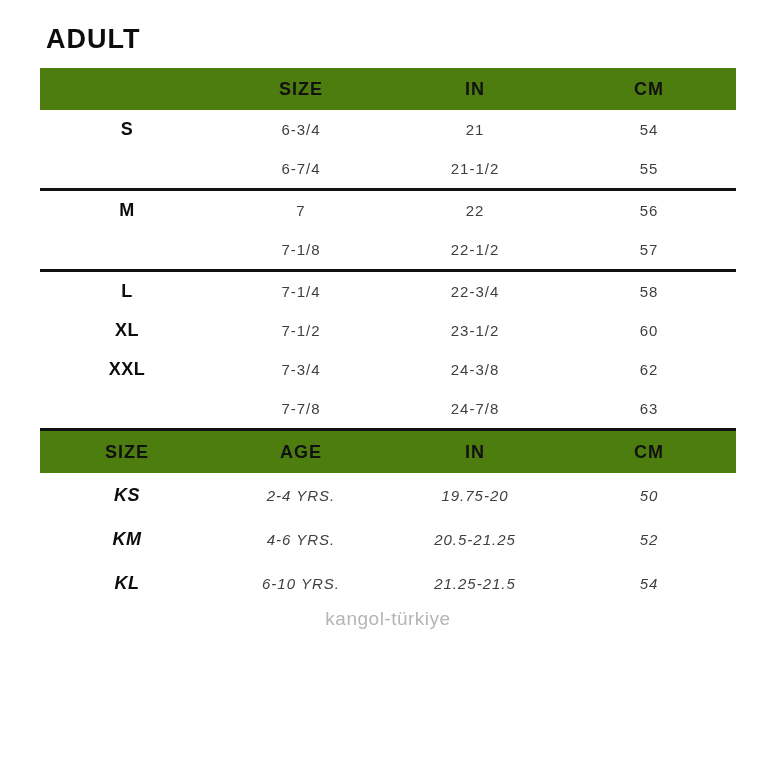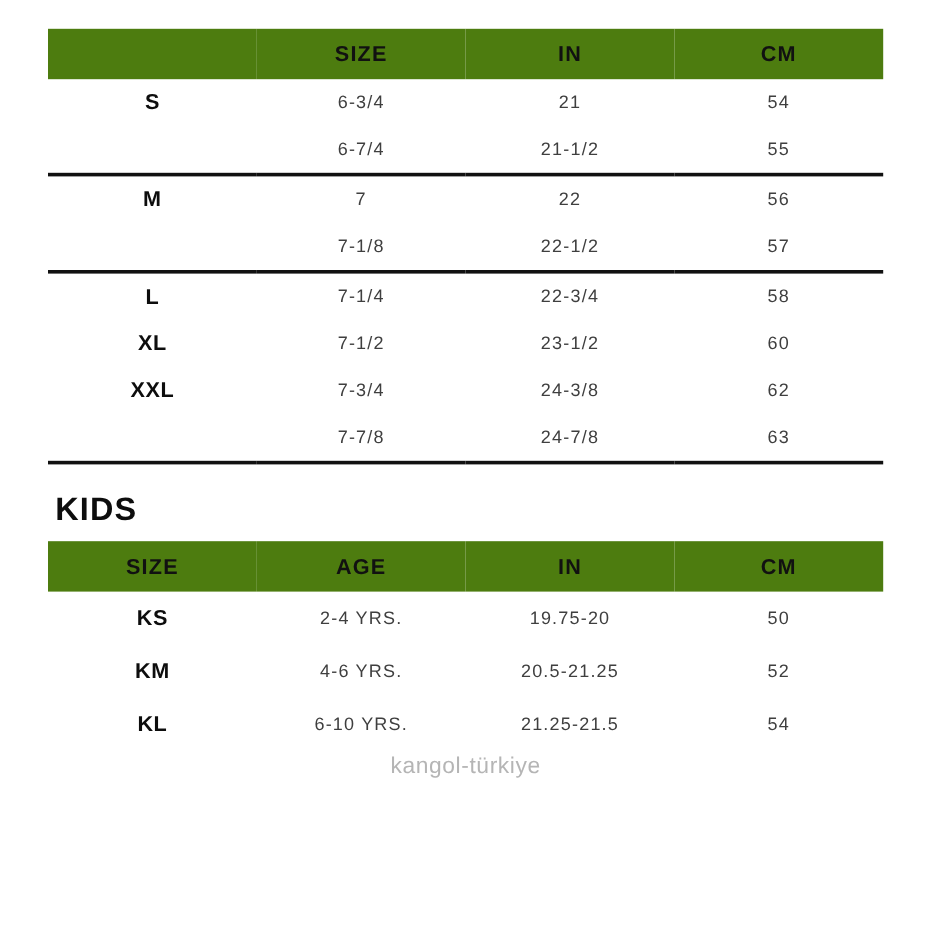--- a/index.html
+++ b/index.html
@@ -61,34 +61,36 @@
     font-size: 18px;
     font-weight: 900;
     letter-spacing: 0.5px;
     color: #0d0d0d;
   }
   tr.group-end td {
     border-bottom: 3px solid #111111;
   }
   table.size-table.kids td {
     height: 44px;
+    font-style: italic;
   }
   .footer {
     margin-top: 3px;
     text-align: center;
     font-size: 19px;
     letter-spacing: 0.5px;
     color: #b5b5b5;
   }
 </style>
 </head>
 <body>
 
 <div class="page">
 
+  <h2 class="section-heading">ADULT</h2>
 
   <table class="size-table adult">
     <thead>
       <tr>
         <th></th>
         <th>SIZE</th>
         <th>IN</th>
         <th>CM</th>
       </tr>
     </thead>
@@ -137,21 +139,20 @@
       </tr>
       <tr class="group-end">
         <td class="lbl"></td>
         <td>7-7/8</td>
         <td>24-7/8</td>
         <td>63</td>
       </tr>
     </tbody>
   </table>
 
-  <h2 class="section-heading kids">KIDS</h2>
 
   <table class="size-table kids">
     <thead>
       <tr>
         <th>SIZE</th>
         <th>AGE</th>
         <th>IN</th>
         <th>CM</th>
       </tr>
     </thead>

